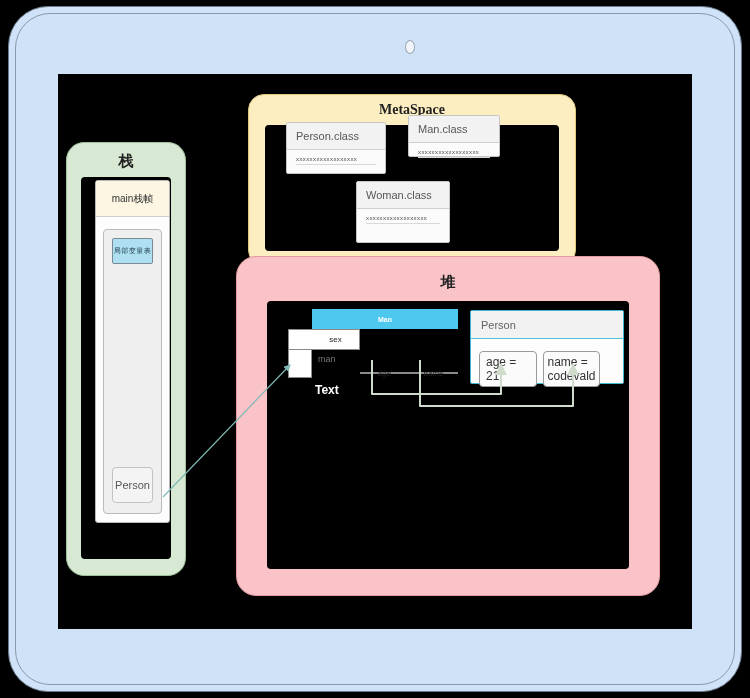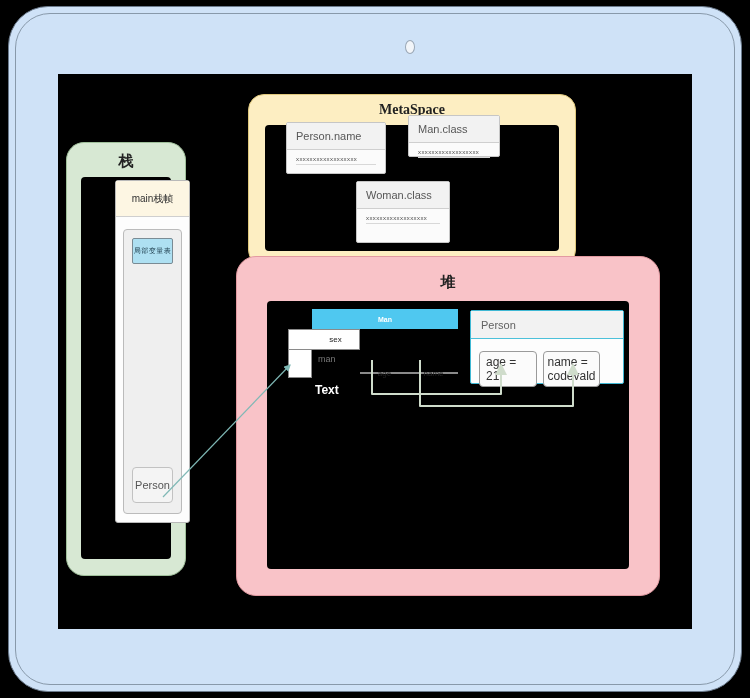--- a/index.html
+++ b/index.html
@@ -75,21 +75,20 @@
   }
   #stack-title { top: 9px; font-size: 15px; }
 
   #main-frame-card {
     position: absolute;
     left: 95px; top: 180px;
     width: 75px; height: 343px;
     background: #fdfdfd;
     border: 1px solid #b9b9b9;
     border-radius: 3px;
-    margin-left: 20px;
   }
   #main-frame-header {
     position: absolute;
     left: 0; top: 0; width: 100%; height: 36px;
     background: #fdf6e3;
     border-bottom: 1px solid #cfcfcf;
     display: flex; align-items: center; justify-content: center;
     font-size: 10px; color: #333;
   }
   #main-frame-body {
@@ -281,21 +280,21 @@
     <div id="stack-person-ref">Person</div>
   </div>
 </div>
 
 <div class="sketch-box" id="metaspace-region">
   <div class="sb-title" id="metaspace-title">MetaSpace</div>
   <div class="sb-inner"></div>
 </div>
 
 <div class="class-card" id="card-person-class">
-  <div class="cc-name">Person.name</div>
+  <div class="cc-name">Person.class</div>
   <div class="cc-body">xxxxxxxxxxxxxxxxxx</div>
 </div>
 
 <div class="class-card" id="card-man-class">
   <div class="cc-name">Man.class</div>
   <div class="cc-body">xxxxxxxxxxxxxxxxxx</div>
 </div>
 
 <div class="class-card" id="card-woman-class">
   <div class="cc-name">Woman.class</div>

